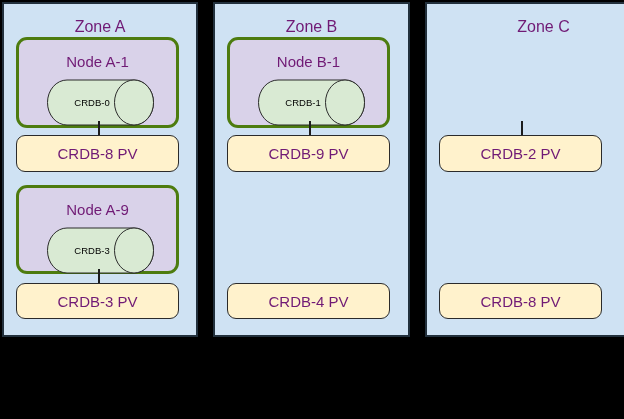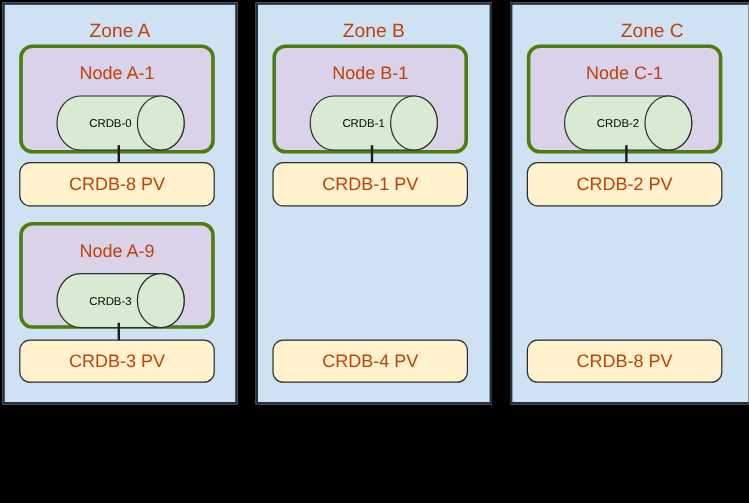--- a/index.html
+++ b/index.html
@@ -1,18 +1,18 @@
 <!DOCTYPE html>
 <html><head>
 <meta charset="utf-8">
 <style>
   html,body{margin:0;padding:0;background:#000;}
   .canvas{
     position:relative;width:624px;height:419px;background:#000;
-    font-family:"Liberation Sans",sans-serif;color:#c2410c;overflow:hidden;
+    font-family:"Liberation Sans",sans-serif;color:#701a75;overflow:hidden;
   }
   .zone{
     position:absolute;top:2px;height:335px;box-sizing:border-box;
     background:#cfe2f3;border:2px solid #22303c;
   }
   .zone-title{
     position:absolute;top:14px;left:0;right:0;text-align:center;
     font-size:16px;line-height:18px;
   }
   .node{
@@ -77,35 +77,27 @@
 
     <div class="node node1">
       <div class="node-title">Node B-1</div>
       <svg class="pod" viewBox="0 0 109 47">
         <path d="M21,1 H88 A19.5,22.5 0 0 1 88,46 H21 A19.5,22.5 0 0 1 21,1 Z" fill="#d9ead3" stroke="#2b2b2b" stroke-width="1"></path>
         <ellipse cx="88" cy="23.5" rx="19.5" ry="22.5" fill="#d9ead3" stroke="#2b2b2b" stroke-width="1"></ellipse>
         <text x="46" y="27" text-anchor="middle">CRDB-1</text>
       </svg>
     </div>
     <div class="connector conn1"></div>
-    <div class="pv pv1">CRDB-1 PV</div>
+    <div class="pv pv1">CRDB-9 PV</div>
 
     <div class="pv pv2">CRDB-4 PV</div>
   </section>
 
   <section class="zone" style="left:425px;width:237px;">
     <div class="zone-title">Zone C</div>
 
-    <div class="node node1">
-      <div class="node-title">Node C-1</div>
-      <svg class="pod" viewBox="0 0 109 47">
-        <path d="M21,1 H88 A19.5,22.5 0 0 1 88,46 H21 A19.5,22.5 0 0 1 21,1 Z" fill="#d9ead3" stroke="#2b2b2b" stroke-width="1"></path>
-        <ellipse cx="88" cy="23.5" rx="19.5" ry="22.5" fill="#d9ead3" stroke="#2b2b2b" stroke-width="1"></ellipse>
-        <text x="46" y="27" text-anchor="middle">CRDB-2</text>
-      </svg>
-    </div>
     <div class="connector conn1"></div>
     <div class="pv pv1">CRDB-2 PV</div>
 
     <div class="pv pv2">CRDB-8 PV</div>
   </section>
 
 </div>
 
 </body></html>

